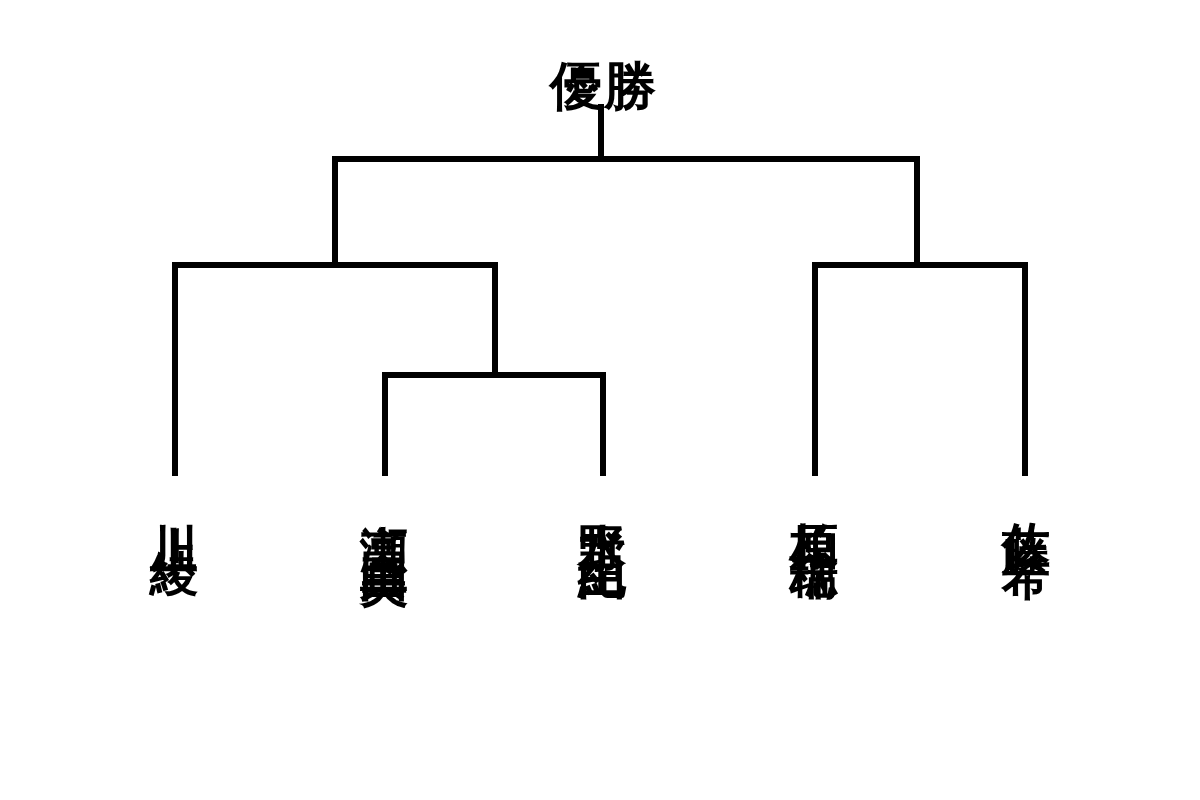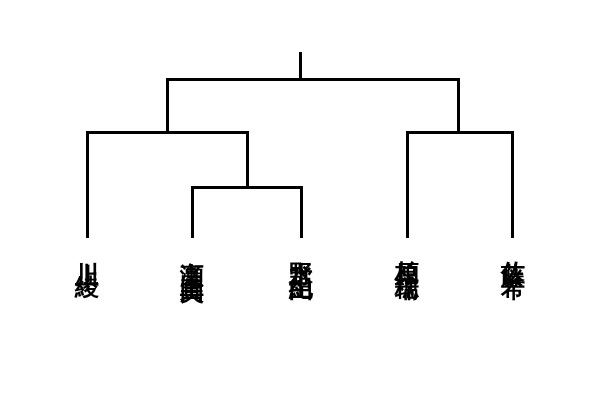--- a/index.html
+++ b/index.html
@@ -59,20 +59,21 @@
   .p2 { left: 180px; }
   .p3 { left: 289px; }
   .p4 { left: 395px; }
   .p5 { left: 501px; }
 </style>
 </head>
 <body>
 
 <div id="canvas">
 
+  <div class="champion">優勝</div>
 
   <div class="v-line" style="left:299px; top:52px; height:29px;"></div>
 
   <div class="h-line" style="left:166px; top:78px; width:294px;"></div>
 
   <div class="v-line" style="left:166px; top:78px; height:56px;"></div>
 
   <div class="v-line" style="left:457px; top:78px; height:56px;"></div>
 
   <div class="h-line" style="left:86px; top:131px; width:163px;"></div>

